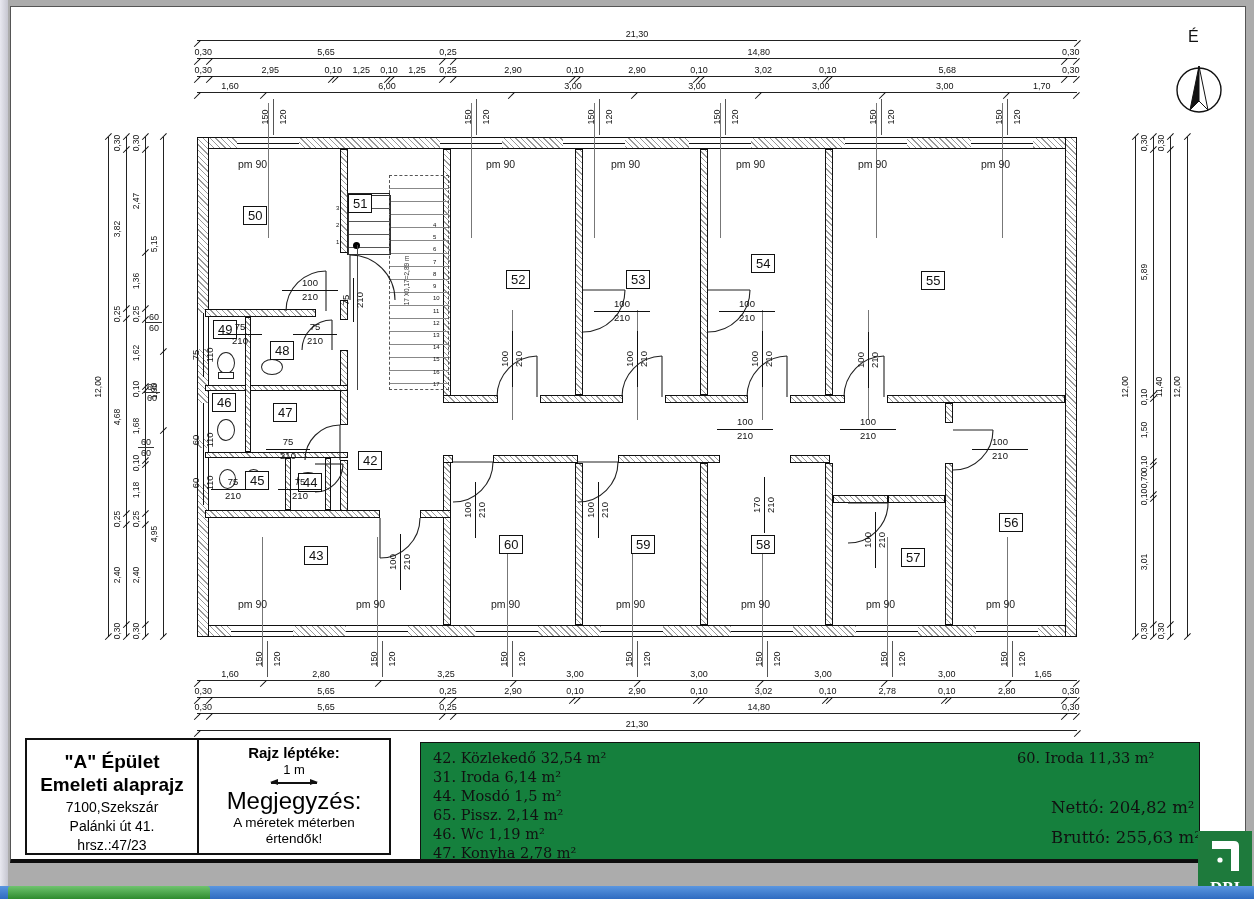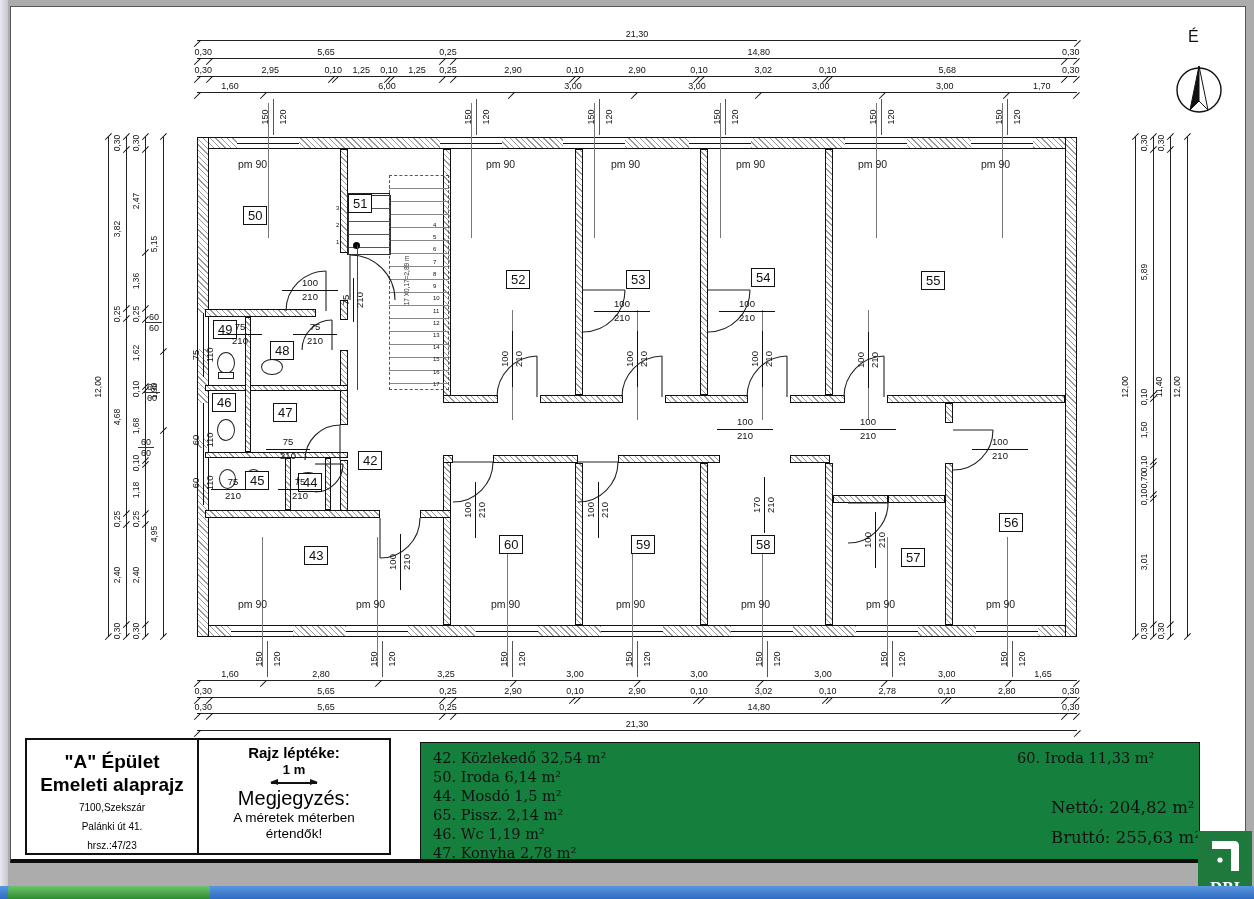--- a/index.html
+++ b/index.html
@@ -47,29 +47,29 @@
   .wlab b{width:1px;height:36px;background:#555;margin:0 1px}
   .s6060{position:absolute;font-size:9px;color:#111;text-align:center;line-height:10px}
   .s6060 span{display:block;border-bottom:1px solid #333;padding:0 3px}
   .s6060 em{font-style:normal;display:block}
   
   #north-label{font-size:16px;color:#111}
   
   #title-block{left:25px;top:738px;width:366px;height:117px;border:2px solid #111;display:flex;background:#fff;box-sizing:border-box}
   #tb-left{width:172px;border-right:2px solid #111;text-align:center;padding-top:10px;box-sizing:border-box}
   #tb-left .t1{font-size:19px;font-weight:bold;line-height:23px}
-  #tb-left .t2{font-size:10px;line-height:15px;margin-top:4px}
+  #tb-left .t2{font-size:14px;line-height:15px;margin-top:4px}
   #tb-right{flex:1;text-align:center;padding-top:4px}
   #tb-right .s1{font-size:15px;font-weight:bold}
-  #tb-right .s2{font-size:13px;font-weight:bold;margin-top:1px}
+  #tb-right .s2{font-size:13px;font-weight:normal;margin-top:1px}
   #scale-arrow{position:relative;width:46px;height:1.5px;background:#111;margin:5px auto 3px}
   #scale-arrow::before,#scale-arrow::after{content:"";position:absolute;top:-3px;border-top:3.5px solid transparent;border-bottom:3.5px solid transparent}
   #scale-arrow::before{left:-1px;border-right:8px solid #111}
   #scale-arrow::after{right:-1px;border-left:8px solid #111}
-  #tb-right .s3{font-size:20px;margin-top:0px}
+  #tb-right .s3{font-size:24px;margin-top:0px}
   #tb-right .s4{font-size:13.5px;line-height:16px}
   #legend-box{left:420px;top:742px;width:780px;height:118px;border:1.6px solid #111;background:#15803d;box-sizing:border-box}
   .leg-col{position:absolute;top:6px;font-family:"DejaVu Serif","Liberation Serif",serif;font-size:14.5px;color:#111}
   .leg-col div{line-height:19px;white-space:nowrap}
   .totals{position:absolute;font-family:"DejaVu Serif","Liberation Serif",serif;font-size:16.5px;color:#111;white-space:nowrap}
   #logo{left:1198px;top:831px;width:54px;height:64px;background:#1e7a3c;text-align:center}
   #logo .dbi{color:#fff;font-family:"Liberation Serif",serif;font-weight:bold;font-size:17px;line-height:18px}
   
   #taskbar{left:0;bottom:0;width:1254px;height:13px;background:linear-gradient(180deg,#5a96e0,#2f6bc0)}
   #startbtn{left:8px;bottom:0;width:202px;height:13px;background:linear-gradient(180deg,#6fc46f,#2e8b2e);border-radius:3px 3px 0 0}
@@ -629,21 +629,21 @@
   <div class="wc" style="left:20px;top:282px;width:16px;height:20px"></div>
   <div class="wc" style="left:22px;top:332px;width:15px;height:18px"></div>
   <div class="wc" style="left:48px;top:332px;width:15px;height:18px"></div>
   <div class="wc" style="left:100px;top:335px;width:20px;height:14px"></div>
 </div>
 
 <div class="room-no" style="left:243px;top:206px">50</div>
 <div class="room-no" style="left:348px;top:194px">51</div>
 <div class="room-no" style="left:506px;top:270px">52</div>
 <div class="room-no" style="left:626px;top:270px">53</div>
-<div class="room-no" style="left:751px;top:268px">54</div>
+<div class="room-no" style="left:751px;top:254px">54</div>
 <div class="room-no" style="left:921px;top:271px">55</div>
 <div class="room-no" style="left:213px;top:320px">49</div>
 <div class="room-no" style="left:270px;top:341px">48</div>
 <div class="room-no" style="left:212px;top:393px">46</div>
 <div class="room-no" style="left:273px;top:403px">47</div>
 <div class="room-no" style="left:245px;top:471px">45</div>
 <div class="room-no" style="left:298px;top:473px">44</div>
 <div class="room-no" style="left:358px;top:451px">42</div>
 <div class="room-no" style="left:304px;top:546px">43</div>
 <div class="room-no" style="left:499px;top:535px">60</div>
@@ -778,21 +778,21 @@
     <div id="scale-arrow"></div>
     <div class="s3">Megjegyzés:</div>
     <div class="s4">A méretek méterben</div>
     <div class="s4">értendők!</div>
   </div>
 </div>
 
 <div class="abs" id="legend-box">
   <div class="leg-col" style="left:12px">
       <div>42. Közlekedő 32,54 m²</div>
-      <div>50. Iroda 6,14 m²</div>
+      <div>31. Iroda 6,14 m²</div>
       <div>44. Mosdó 1,5 m²</div>
       <div>65. Pissz. 2,14 m²</div>
       <div>46. Wc 1,19 m²</div>
       <div>47. Konyha 2,78 m²</div>
     </div>
   <div class="leg-col" style="left:596px">
       <div>60. Iroda 11,33 m²</div>
     </div>
   <div class="totals" style="left:630px;top:55px">Nettó: 204,82 m²</div>
   <div class="totals" style="left:630px;top:85px">Bruttó: 255,63 m²</div>

